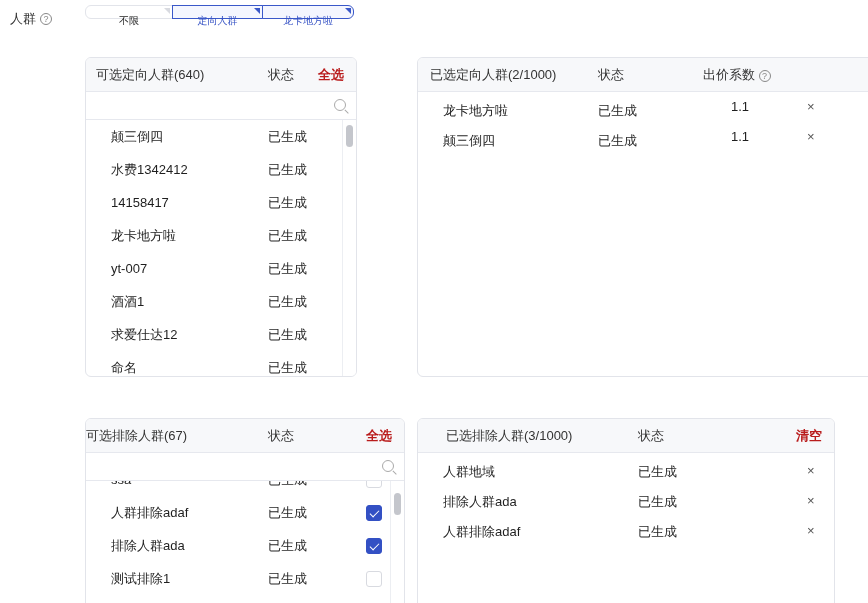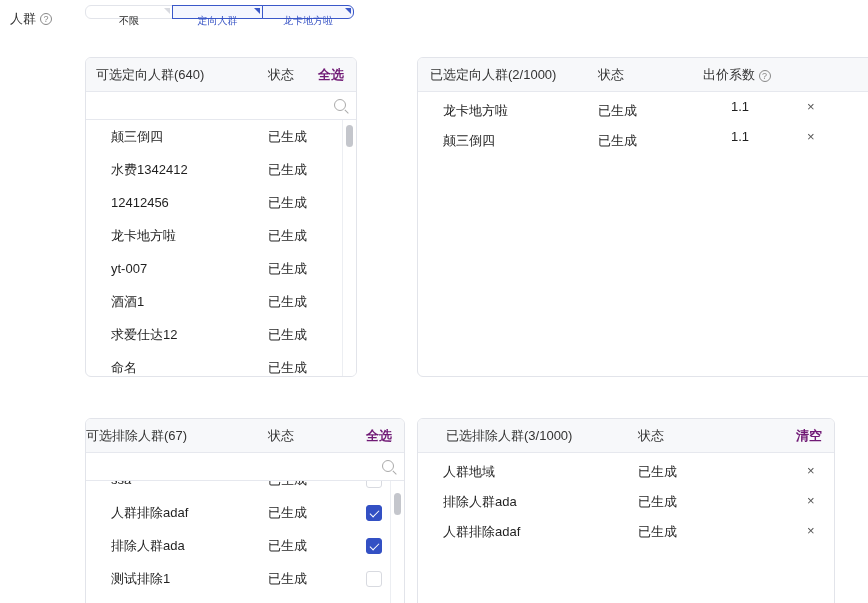--- a/index.html
+++ b/index.html
@@ -9,21 +9,21 @@
 .seg{position:absolute;left:85px;top:5px;display:flex;height:31px}
 .seg .opt{position:relative;height:14px;line-height:29px;border:1px solid #e2e4ea;font-size:10px;text-align:center;color:#1f1f1f;cursor:pointer;background:#fff}
 .seg .opt.first{width:88px;border-radius:6px 0 0 6px}
 .seg .opt.active{border-color:#3a58c9;color:#3350c4;background:#f4f6fe}
 .seg .opt.a1{width:91px;margin-left:-1px}
 .seg .opt.a2{width:92px;margin-left:-1px;border-radius:0 6px 6px 0}
 .corner{position:absolute;right:2px;top:2px;width:0;height:0;border-top:6px solid #3a58c9;border-left:6px solid transparent}
 .corner.gray{border-top-color:#d8dae0}
 .panel{position:absolute;border:1px solid #e2e4ea;border-radius:6px;overflow:hidden;background:#fff}
 .phead{height:34px;background:#f7f8fa;border-bottom:1px solid #e6e8ee;display:flex;align-items:center;font-size:13px;color:#333;position:relative}
-.phead .link{color:#701a75;font-weight:bold;position:absolute;right:12px}
+.phead .link{color:#b91c1c;font-weight:bold;position:absolute;right:12px}
 .search{height:28px;border-bottom:1px solid #e6e8ee;display:flex;align-items:center;padding:0 10px;color:#999;font-size:13px;position:relative}
 .search .mag{position:absolute;right:10px;top:7px;width:12px;height:12px;border:1.3px solid #aaa;border-radius:50%}
 .search .mag:after{content:"";position:absolute;width:5px;height:1.3px;background:#aaa;right:-4px;bottom:-2px;transform:rotate(45deg)}
 .row{height:33px;display:flex;align-items:center;position:relative;font-size:13px;color:#1f1f1f}
 .row .name{position:absolute;left:25px}
 .row .st{position:absolute;left:182px}
 .cb{position:absolute;left:280px;width:16px;height:16px;border:1px solid #d8dae0;border-radius:3px;background:#fff}
 .cb.on{background:#3350c4;border-color:#3350c4}
 .cb.on:after{content:"";position:absolute;left:5px;top:2px;width:4px;height:8px;border:solid #fff;border-width:0 1.5px 1.5px 0;transform:rotate(45deg)}
 .sbar{position:absolute;right:0;width:14px;border-left:1px solid #eceef2;background:#fff}
@@ -60,21 +60,21 @@
         <span class="name">颠三倒四</span>
         <span class="st">已生成</span>
         <span class="cb on"></span>
       </div>
     <div class="row">
         <span class="name">水费1342412</span>
         <span class="st">已生成</span>
         <span class="cb"></span>
       </div>
     <div class="row">
-        <span class="name">12412456</span>
+        <span class="name">14158417</span>
         <span class="st">已生成</span>
         <span class="cb"></span>
       </div>
     <div class="row">
         <span class="name">龙卡地方啦</span>
         <span class="st">已生成</span>
         <span class="cb on"></span>
       </div>
     <div class="row">
         <span class="name">yt-007</span>

